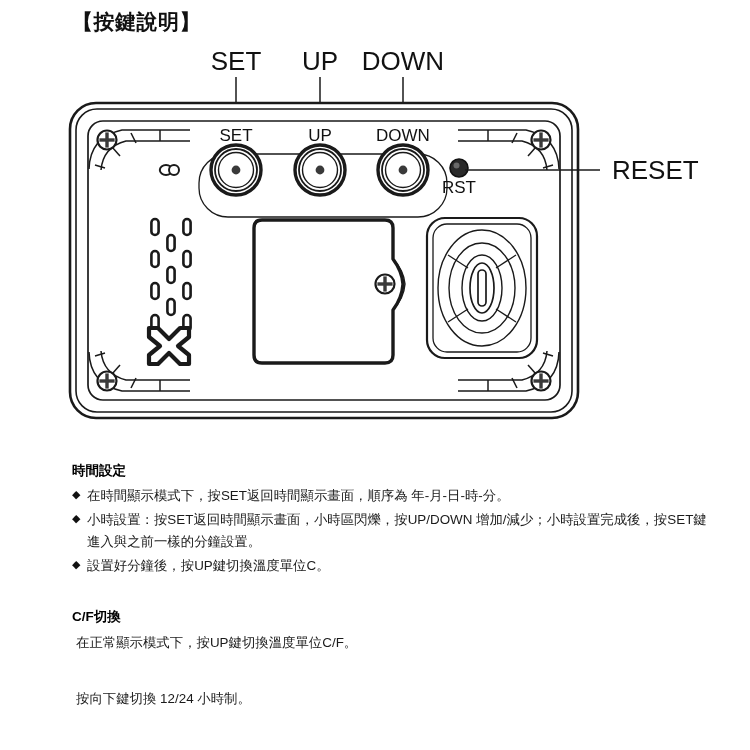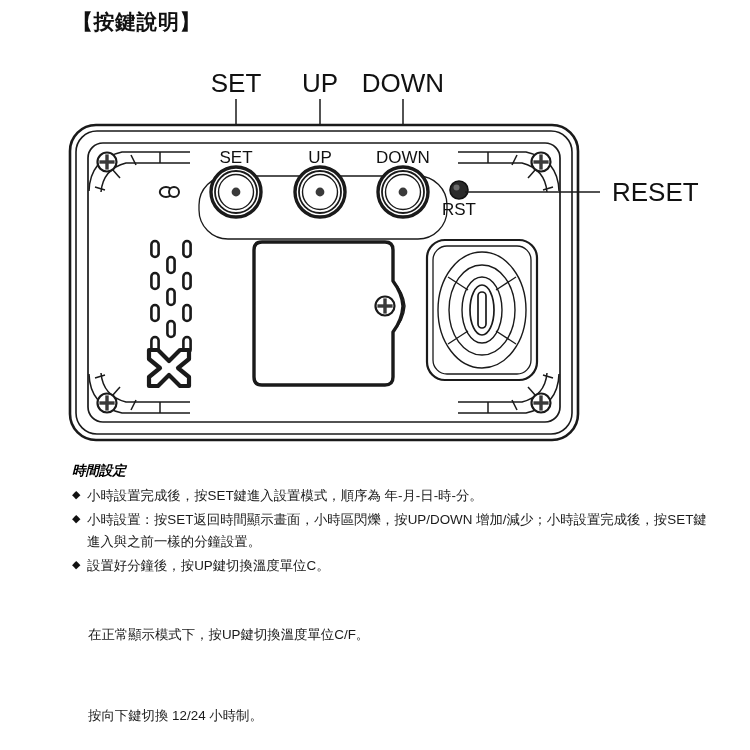--- a/index.html
+++ b/index.html
@@ -14,40 +14,40 @@
   #page{position:relative;width:750px;height:750px;}
 
   
   .doc-title{
     position:absolute;left:72px;top:8px;
     font-size:21px;font-weight:700;letter-spacing:.5px;
     color:#111;white-space:nowrap;
   }
 
   
-  .figure{position:absolute;left:0;top:59px;width:750px;height:390px;}
+  .figure{position:absolute;left:0;top:37px;width:750px;height:390px;}
   .figure svg{display:block;}
 
   
   .content{position:absolute;left:72px;top:462px;width:640px;}
   .sec{margin:0 0 0 0;}
   .sec-head{
     font-size:13.5px;font-weight:700;color:#000;
-    margin:0 0 5px 0;line-height:1.35;font-style:italic;
+    margin:0 0 5px 0;line-height:1.35;
   }
   .bullet-list{list-style:none;margin:0;padding:0;}
   .bullet-list li{
     position:relative;padding-left:15px;
     font-size:13.4px;line-height:1.68;color:#1a1a1a;
     margin-bottom:1px;
   }
   .bullet-list li .dia{
     position:absolute;left:0;top:0px;font-size:11px;line-height:1.78;color:#111;
   }
-  .para{font-size:13.4px;line-height:1.68;color:#1a1a1a;margin:16px;}
+  .para{font-size:13.4px;line-height:1.68;color:#1a1a1a;margin:4px;}
   .gap-lg{height:30px;}
   .gap-md{height:26px;}
   .sec-cf{margin-top:0;}
 </style>
 </head>
 <body>
 
 <div id="page">
 
   <div class="doc-title">【按鍵說明】</div>
@@ -217,36 +217,37 @@
     </svg>
   </div>
 
   <div class="content">
 
     <div class="sec">
       <div class="sec-head">時間設定</div>
       <ul class="bullet-list">
         <li>
           <span class="dia">◆</span>
-          <span>小時設置完成後，按SET鍵進入設置模式，順序為 年-月-日-時-分。</span>
+          <span>在時間顯示模式下，按SET返回時間顯示畫面，順序為 年-月-日-時-分。</span>
         </li>
         <li>
           <span class="dia">◆</span>
           <span>小時設置：按SET返回時間顯示畫面，小時區閃爍，按UP/DOWN 增加/減少；小時設置完成後，按SET鍵進入與之前一樣的分鐘設置。</span>
         </li>
         <li>
           <span class="dia">◆</span>
           <span>設置好分鐘後，按UP鍵切換溫度單位C。</span>
         </li>
       </ul>
     </div>
 
     <div class="gap-lg"></div>
 
     <div class="sec sec-cf">
+      <div class="sec-head">C/F切換</div>
       <p class="para">在正常顯示模式下，按UP鍵切換溫度單位C/F。</p>
     </div>
 
     <div class="gap-md"></div>
 
     <div class="sec">
       <p class="para">按向下鍵切換 12/24 小時制。</p>
     </div>
 
   </div>

